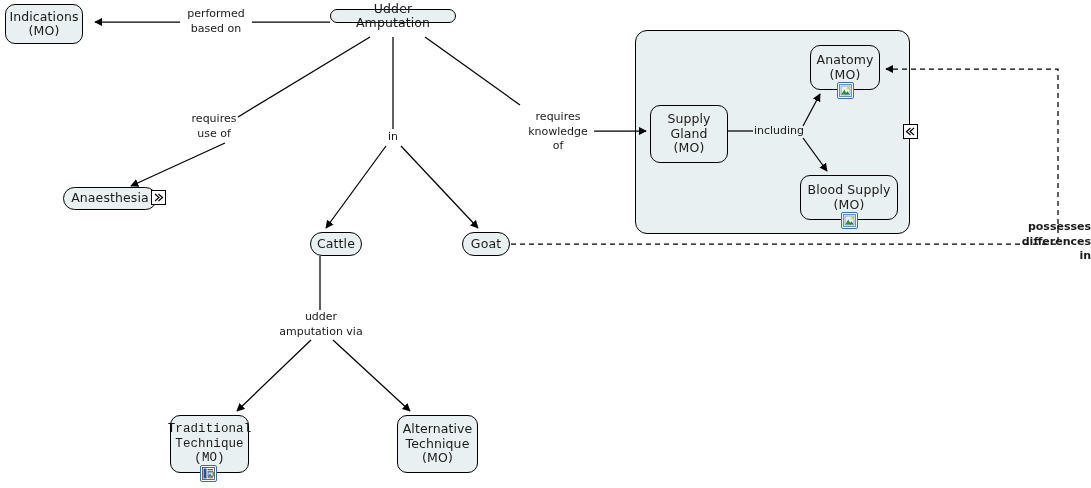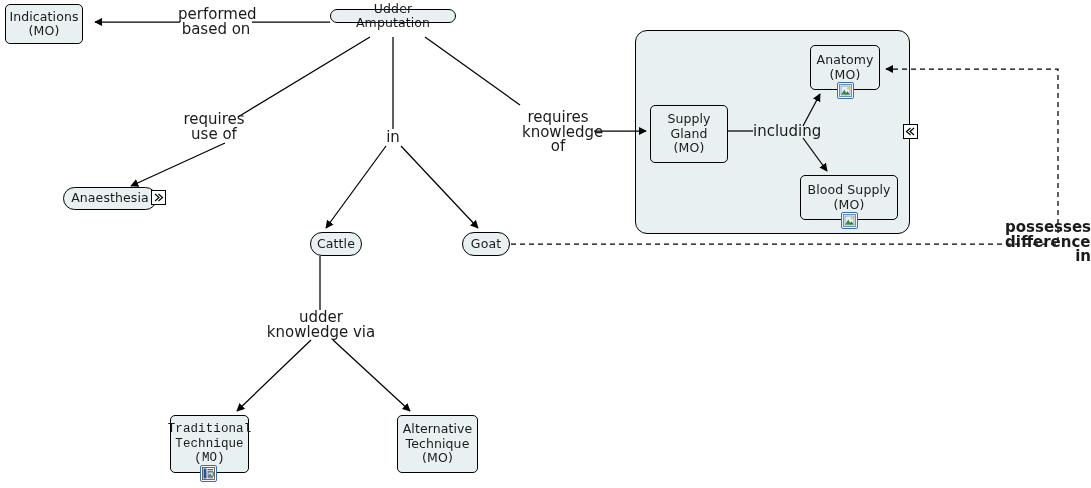--- a/index.html
+++ b/index.html
@@ -26,21 +26,21 @@
     top: 0;
     width: 1091px;
     height: 488px;
     pointer-events: none;
   }
   .node {
     position: absolute;
     box-sizing: border-box;
     background: #e9f0f2;
     border: 1.3px solid #000000;
-    border-radius: 5px;
+    border-radius: 10px;
     display: flex;
     align-items: center;
     justify-content: center;
     text-align: center;
     color: #1a1a1a;
     font-size: 12.5px;
     line-height: 14.5px;
     letter-spacing: 0.1px;
     white-space: pre-line;
   }
@@ -54,21 +54,21 @@
   }
   .group-box {
     position: absolute;
     box-sizing: border-box;
     background: #e9f0f2;
     border: 1.3px solid #000000;
     border-radius: 12px;
   }
   .edge-label {
     position: absolute;
-    font-size: 15px;
+    font-size: 11px;
     line-height: 14.5px;
     color: #1a1a1a;
     text-align: center;
     white-space: pre-line;
     background: transparent;
   }
   .edge-label.right-al {
     text-align: right;
     font-weight: bold;
   }
@@ -249,19 +249,19 @@
 
   <div class="edge-label" style="left:381px; top:130px; width:24px;">in</div>
 
   <div class="edge-label" style="left:522px; top:110px; width:72px;">requires
 knowledge
 of</div>
 
   <div class="edge-label" style="left:753px; top:124px; width:52px;">including</div>
 
   <div class="edge-label" style="left:258px; top:310px; width:126px;">udder
-knowledge via</div>
+amputation via</div>
 
   <div class="edge-label right-al" style="left:1005px; top:220px; width:86px;">possesses
 differences
 in</div>
 
 </div>
 
 </body></html>

